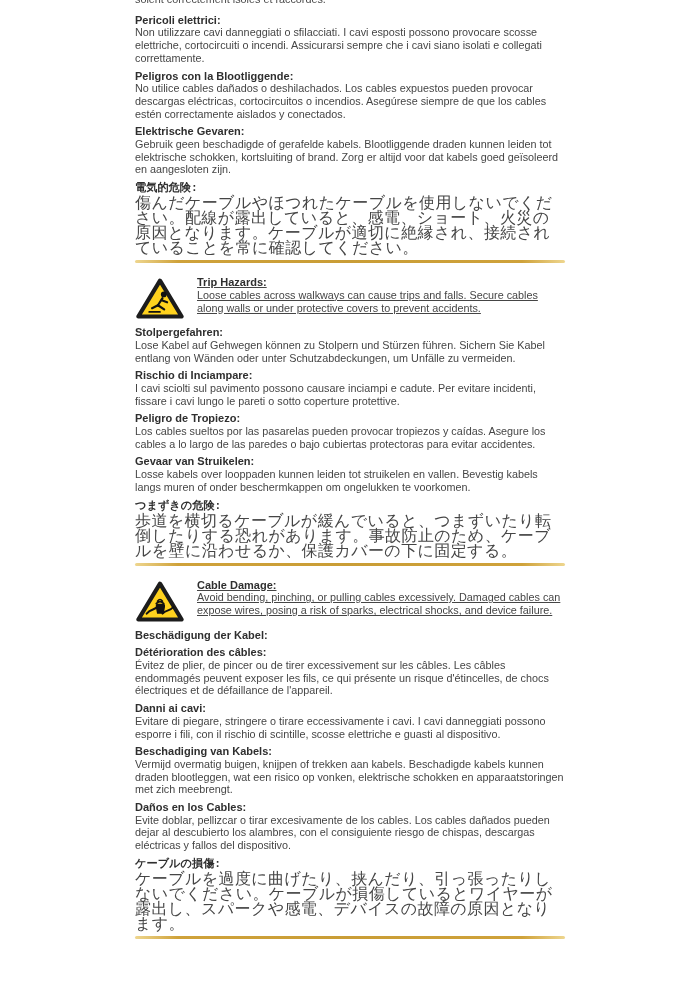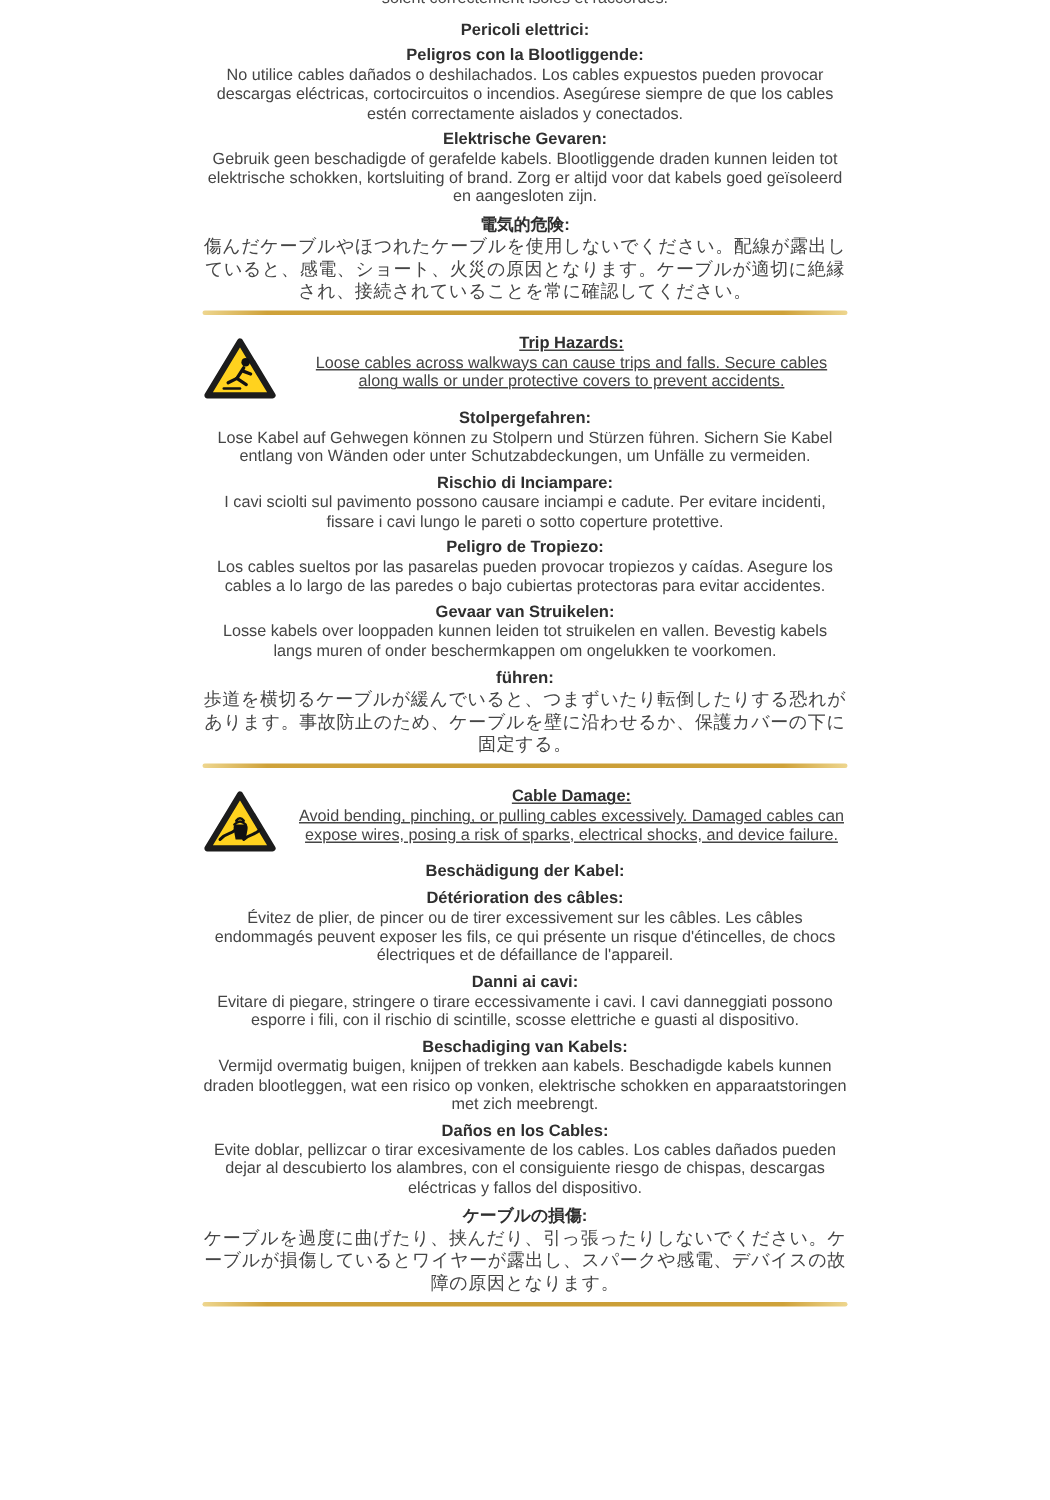--- a/index.html
+++ b/index.html
@@ -4,21 +4,20 @@
 <style>
   html, body { margin: 0; padding: 0; background: #ffffff; }
   .page {
     position: relative;
     width: 700px;
     height: 1000px;
     background: #ffffff;
     overflow: hidden;
     font-family: "Liberation Sans", "DejaVu Sans", sans-serif;
     color: #454545;
-    text-align: center;
   }
   .content {
     width: 430px;
     margin-left: 135px;
   }
   .clipped-line {
     font-size: 10.8px;
     line-height: 12.7px;
     margin-top: -7px;      
     margin-bottom: 8px;
@@ -32,22 +31,22 @@
     font-weight: 700;
     color: #2f2f2f;
     margin: 0;
   }
   .sec p {
     font-size: 10.8px;
     line-height: 12.7px;
     margin: 0;
     color: #454545;
   }
-  .jp h3 { font-size: 11.2px; line-height: 14px; }
-  .jp p  { font-size: 12px; line-height: 15px; letter-spacing: 0.4px; }
+  .jp h3 { font-size: 11.2px; line-height: 14px; font-family: Liberation Mono, monospace; }
+  .jp p  { font-size: 16px; line-height: 15px; letter-spacing: 0.4px; }
   .rule {
     height: 3px;
     border-radius: 2px;
     margin: 5px 0 13px 0;
     background: linear-gradient(90deg, #eed68f 0%, #cfa23a 10%, #c99d36 50%, #cfa23a 90%, #eed68f 100%);
   }
   .warn {
     display: flex;
     align-items: flex-start;
     margin-bottom: 4px;
@@ -66,20 +65,21 @@
 </head>
 <body>
 
 <div class="page">
   <div class="content">
 
     <div class="clipped-line">soient correctement isolés et raccordés.</div>
 
     <section class="sec">
       <h3>Pericoli elettrici:</h3>
+      <p>Non utilizzare cavi danneggiati o sfilacciati. I cavi esposti possono provocare scosse elettriche, cortocircuiti o incendi. Assicurarsi sempre che i cavi siano isolati e collegati correttamente.</p>
     </section>
 
     <section class="sec">
       <h3>Peligros con la Blootliggende:</h3>
       <p>No utilice cables dañados o deshilachados. Los cables expuestos pueden provocar descargas eléctricas, cortocircuitos o incendios. Asegúrese siempre de que los cables estén correctamente aislados y conectados.</p>
     </section>
 
     <section class="sec">
       <h3>Elektrische Gevaren:</h3>
       <p>Gebruik geen beschadigde of gerafelde kabels. Blootliggende draden kunnen leiden tot elektrische schokken, kortsluiting of brand. Zorg er altijd voor dat kabels goed geïsoleerd en aangesloten zijn.</p>
@@ -125,21 +125,21 @@
       <h3>Peligro de Tropiezo:</h3>
       <p>Los cables sueltos por las pasarelas pueden provocar tropiezos y caídas. Asegure los cables a lo largo de las paredes o bajo cubiertas protectoras para evitar accidentes.</p>
     </section>
 
     <section class="sec">
       <h3>Gevaar van Struikelen:</h3>
       <p>Losse kabels over looppaden kunnen leiden tot struikelen en vallen. Bevestig kabels langs muren of onder beschermkappen om ongelukken te voorkomen.</p>
     </section>
 
     <section class="sec jp">
-      <h3>führen:</h3>
+      <h3>つまずきの危険:</h3>
       <p>歩道を横切るケーブルが緩んでいると、つまずいたり転倒したりする恐れがあります。事故防止のため、ケーブルを壁に沿わせるか、保護カバーの下に固定する。</p>
     </section>
 
     <div class="rule"></div>
 
     <section class="sec warn">
       <span class="icon-box">
         <svg viewBox="0 0 60 54" aria-hidden="true">
           <path class="tri" d="M30 5 L56 48 L4 48 Z"></path>
           <path class="glyph" d="M14 41 C 20 34, 24 38, 28 31" style="stroke-width:2.4"></path>

